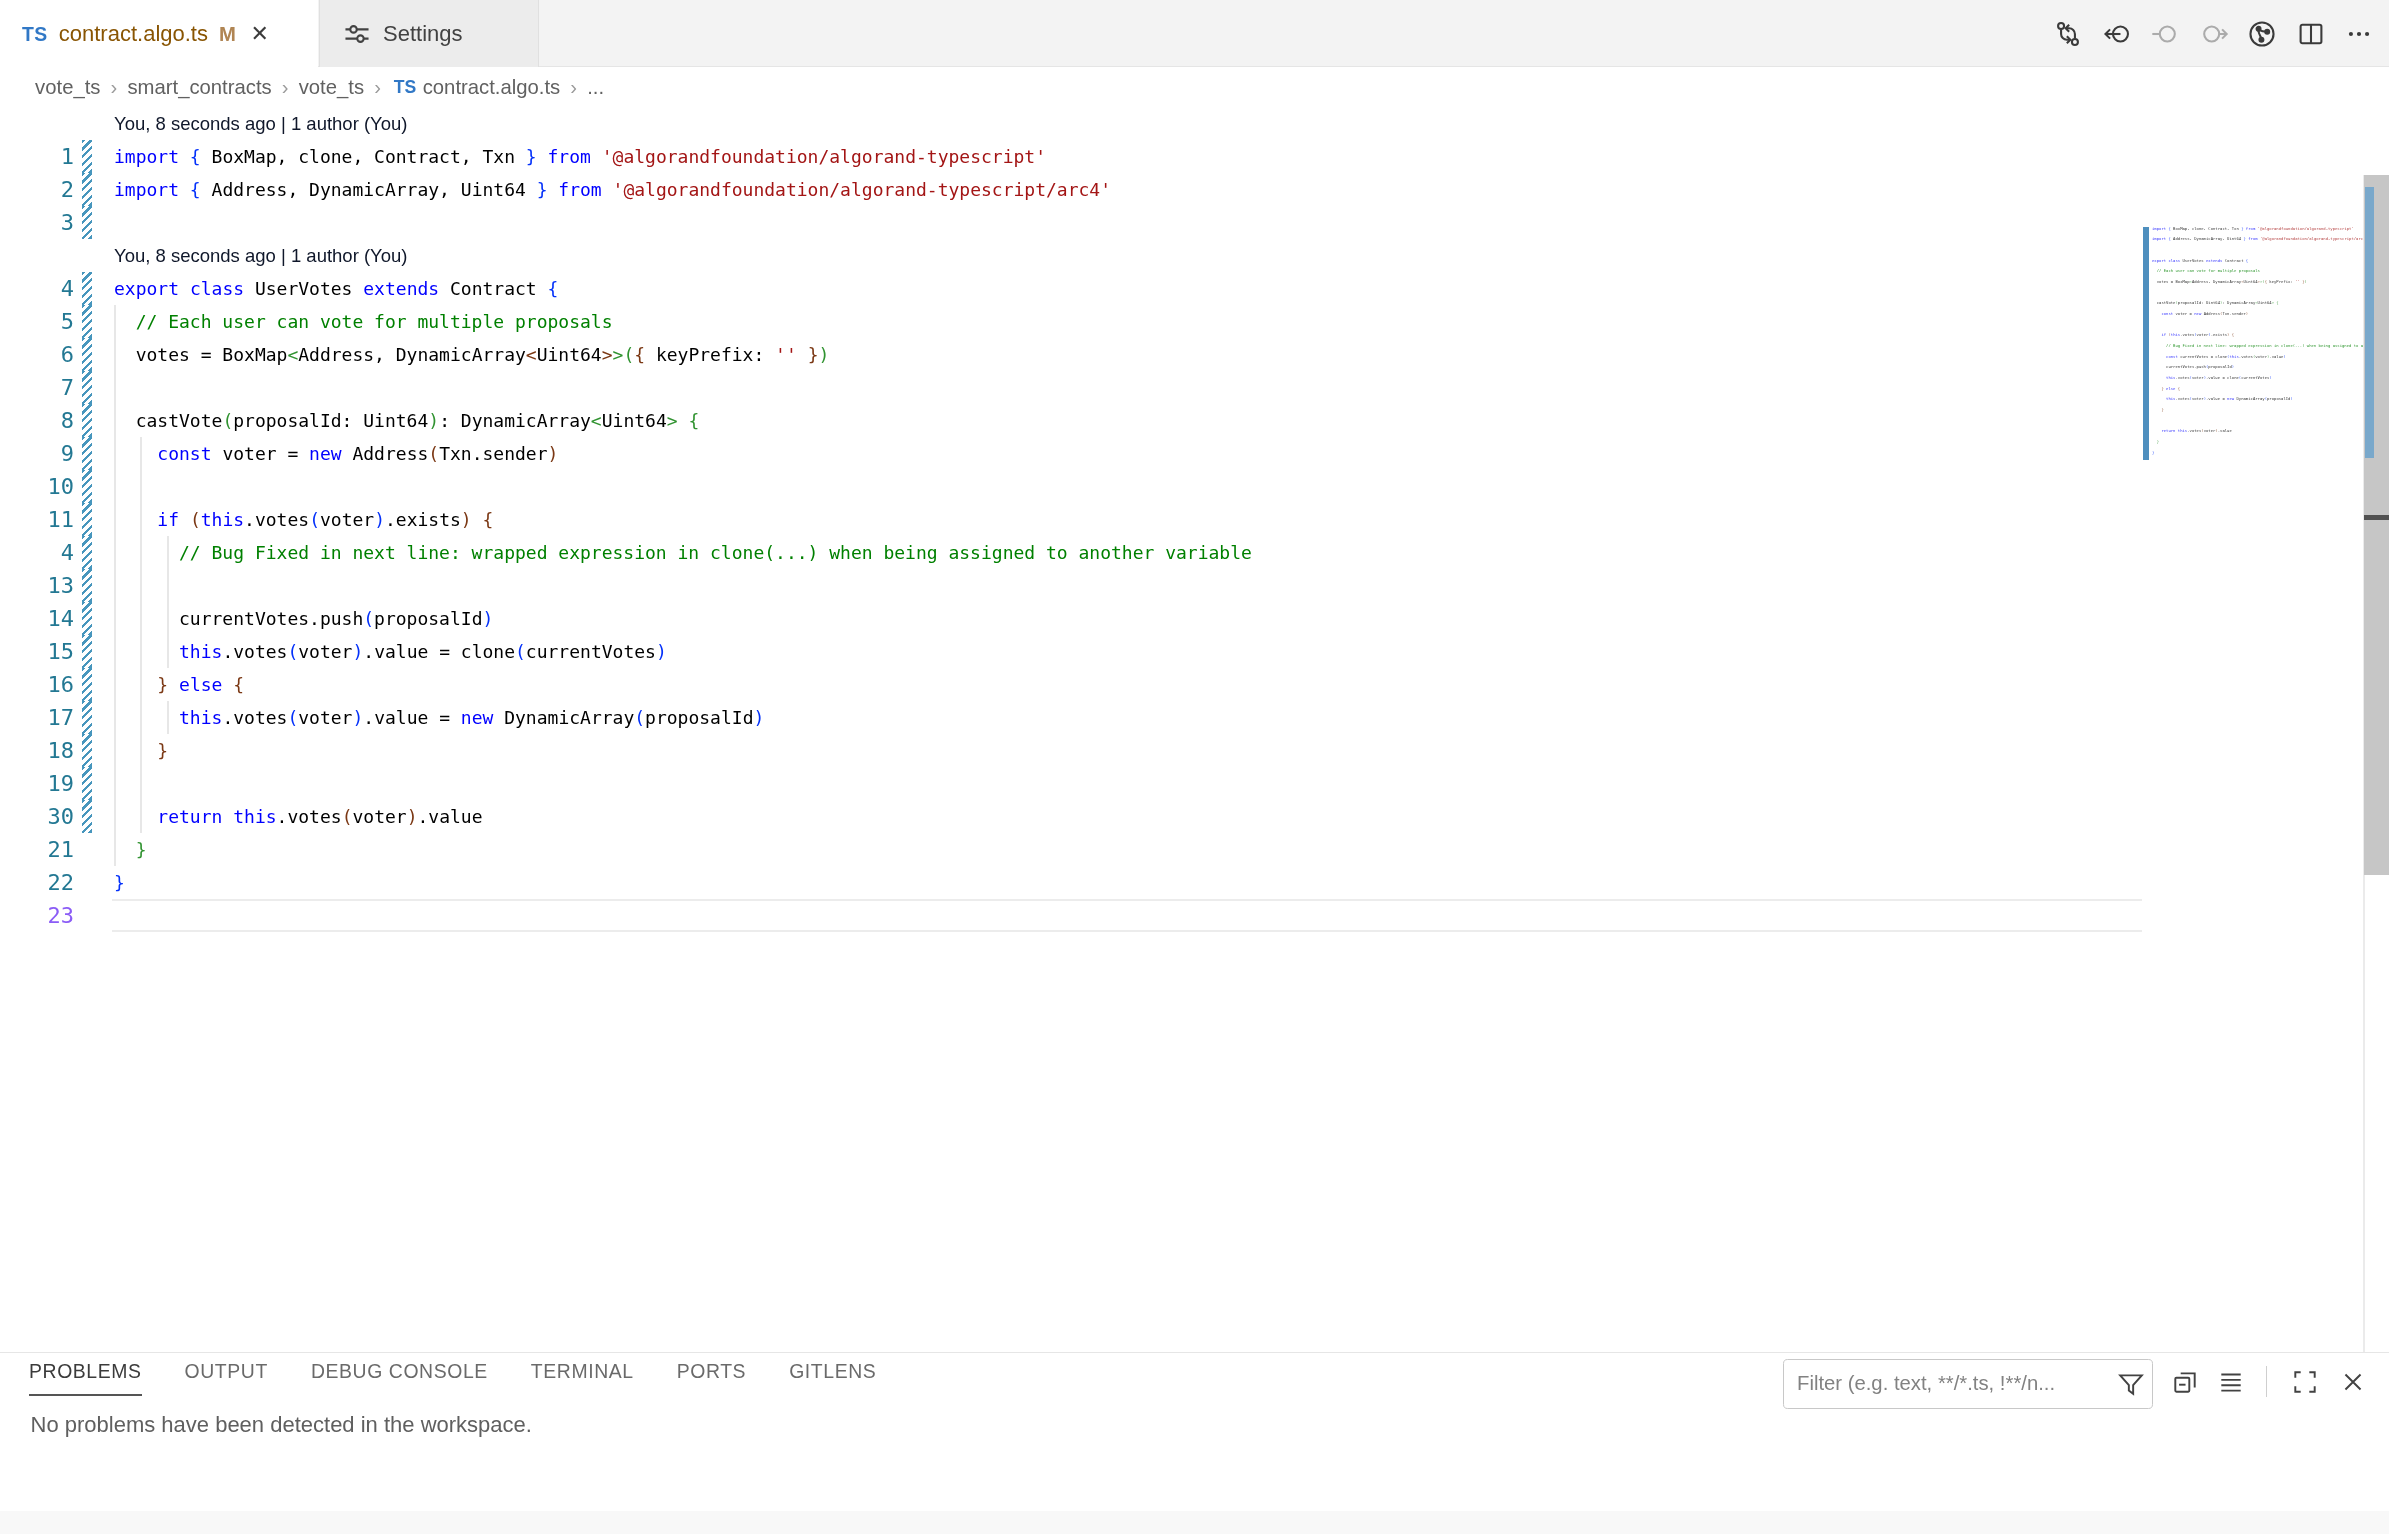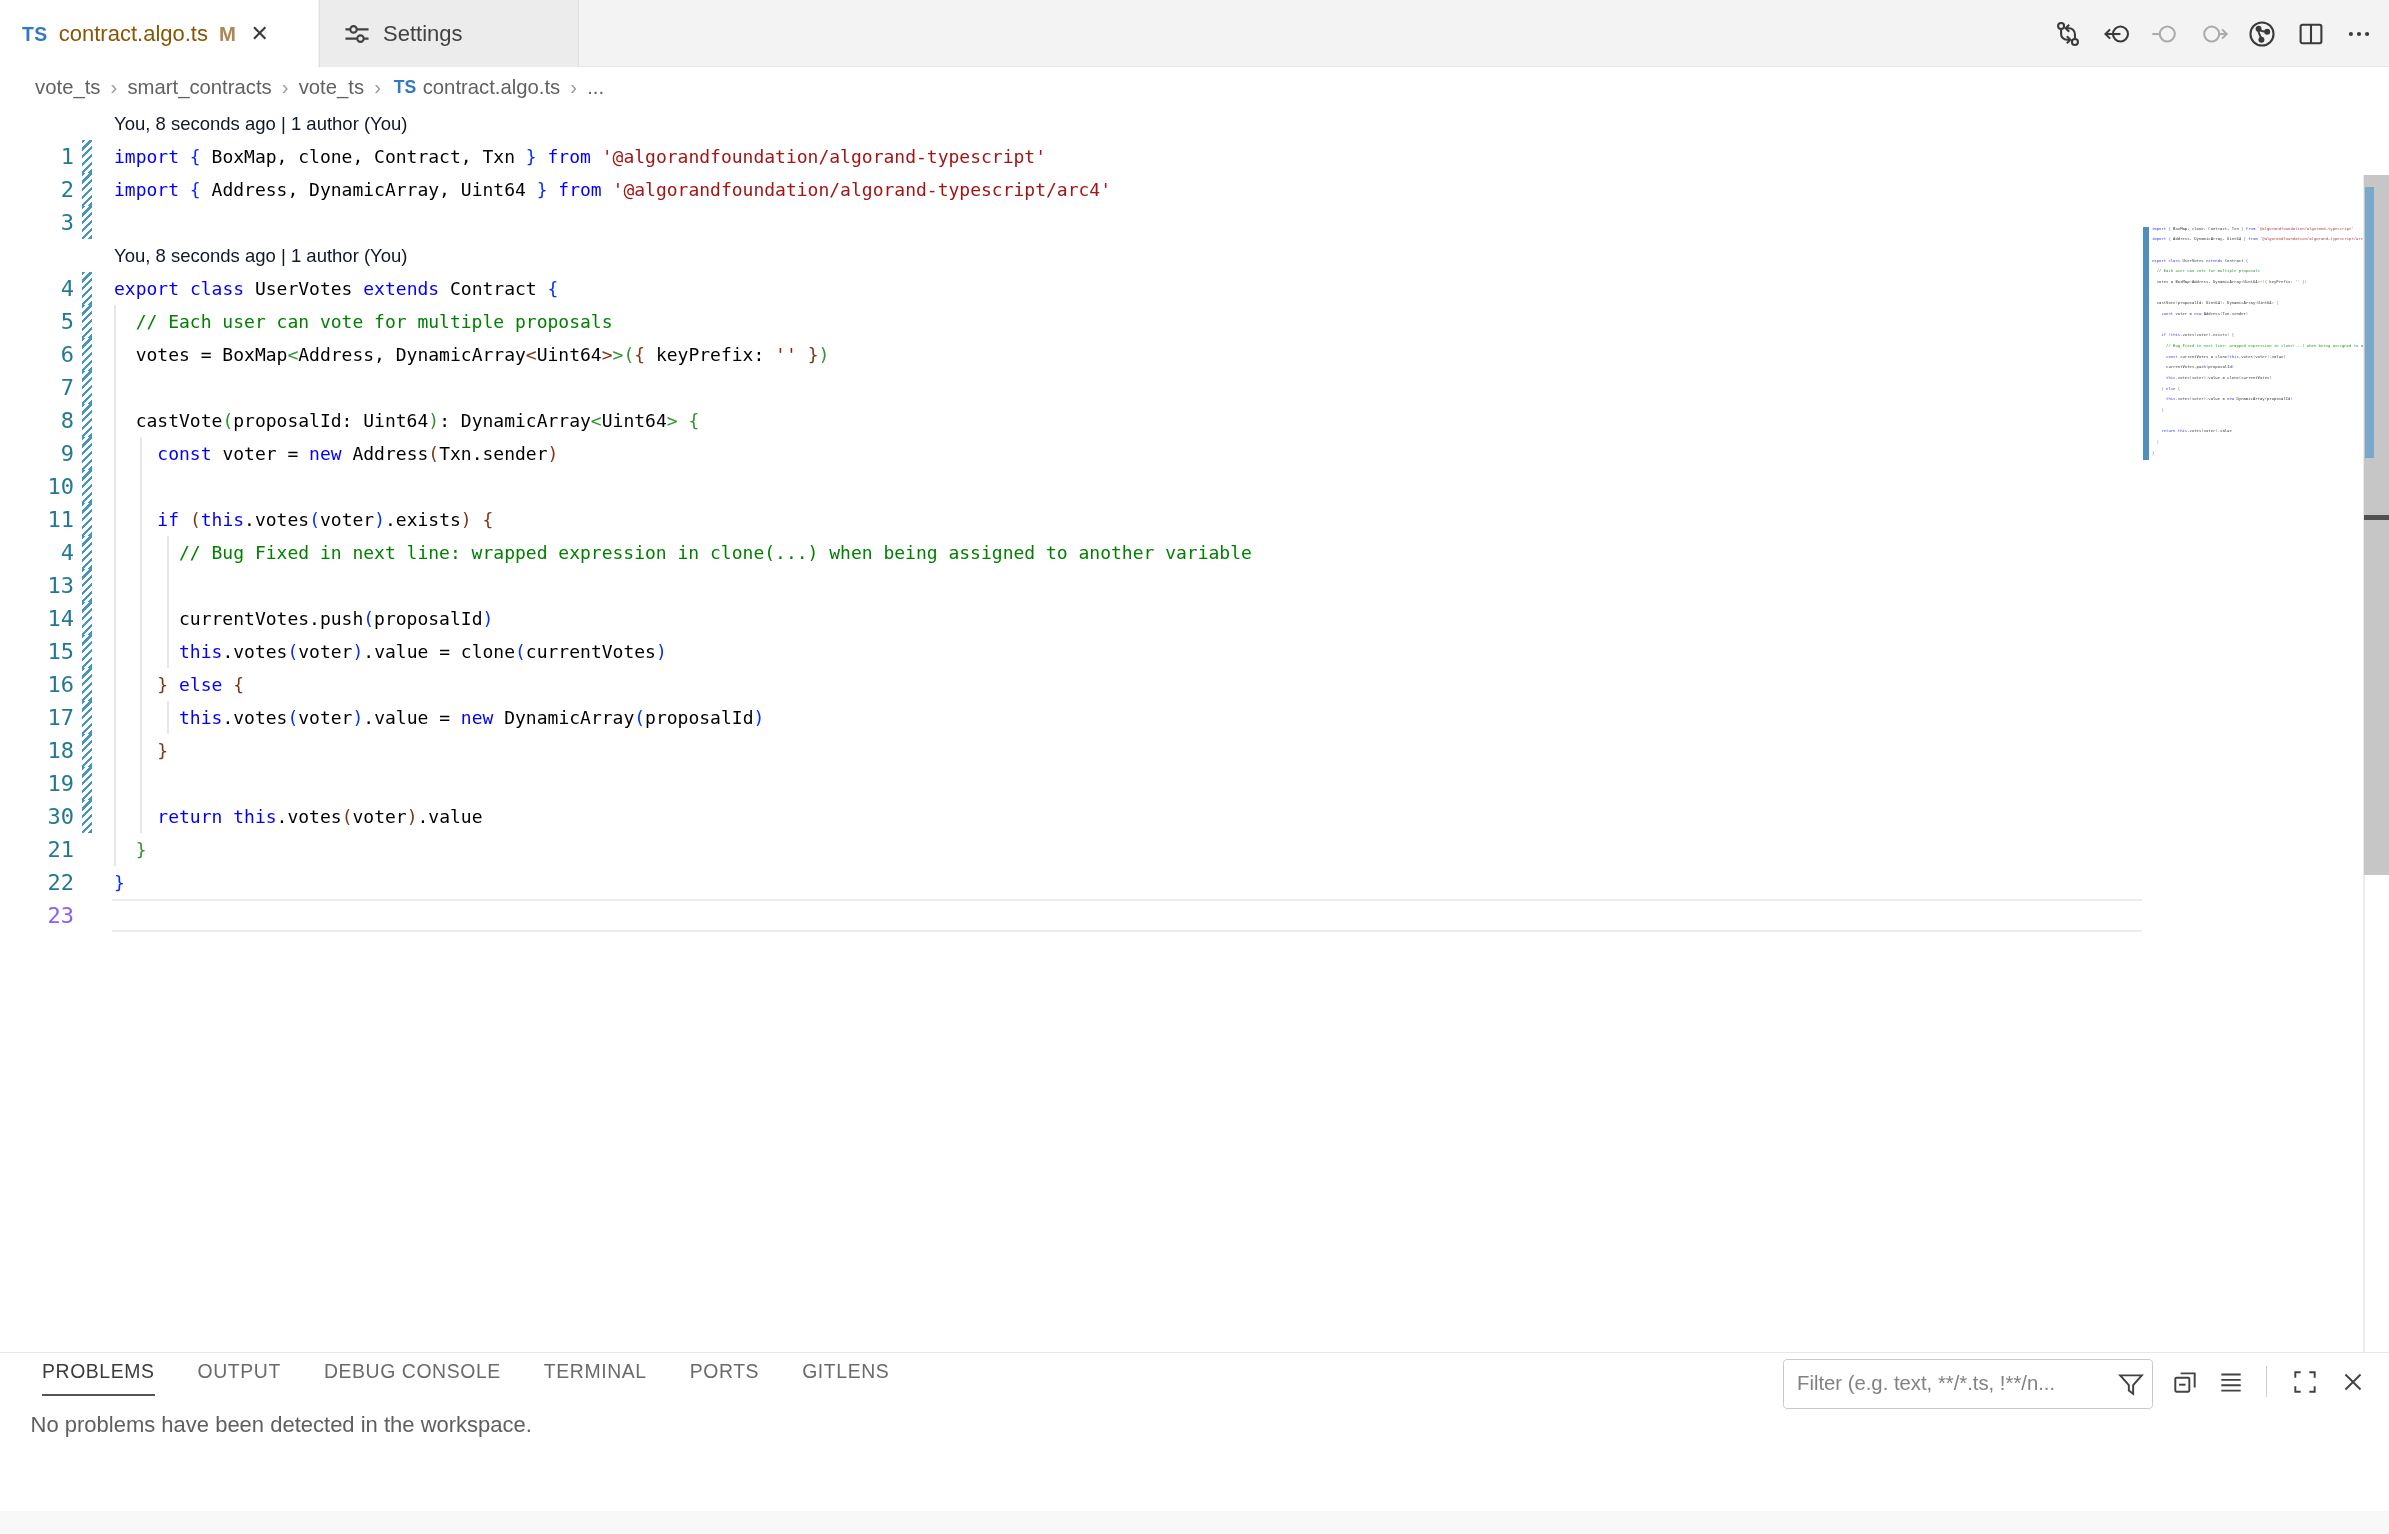--- a/index.html
+++ b/index.html
@@ -5,21 +5,21 @@
   * { margin:0; padding:0; box-sizing:border-box; }
   html,body { width:2389px; height:1535px; overflow:hidden; background:#fff;
     font-family:"Liberation Sans", sans-serif; }
   #root { position:relative; width:2389px; height:1535px; background:#fff; }
 
   
   .tabstrip { position:absolute; left:0; top:0; width:2389px; height:67px;
     background:#f3f3f3; border-bottom:1.8px solid #e5e5e5; }
   .tab { position:absolute; top:0; height:67px; display:flex; align-items:center; }
   .tab-active { left:0; width:318px; background:#ffffff; padding:0 16.6px 0 22px; gap:11px; height:68px; }
-  .tab-inactive { left:319px; width:260px; background:#ececec; padding:0 16.6px 0 22px; gap:11px;
+  .tab-inactive { left:319px; width:220px; background:#ececec; padding:0 16.6px 0 22px; gap:11px;
     border-left:0.9px solid #e0e0e0; border-right:0.9px solid #e0e0e0; }
   .ts-badge { font-size:19.4px; font-weight:bold; color:#3178c6; letter-spacing:0.5px; }
   .tab-filename { font-size:22px; color:#895503; }
   .tab-modified { font-size:20.3px; font-weight:bold; color:#b08553; }
   .tab-close { font-size:22px; color:#3c3c3c; margin-left:3.7px; cursor:pointer; }
   .tab-label { font-size:22px; color:#424242; }
   .editor-actions { position:absolute; right:15px; top:0; height:67px;
     display:flex; align-items:center; gap:18.5px; }
   .ea-icon { width:30px; height:30px; display:block; }
 
@@ -58,21 +58,21 @@
     font-size:11.7px; line-height:32px; }
   .mm-modified-bar { position:absolute; left:2143px; top:120px; width:5.5px; height:233px; background:#4e8fbe; }
   .editor-vline { position:absolute; left:2363px; top:68px; width:1.8px; height:1284px; background:#ebebeb; }
   .sb-slider { position:absolute; left:2364px; top:68px; width:25px; height:700px; background:#c6c6c6; }
   .sb-modified { position:absolute; left:2365px; top:80px; width:9.2px; height:271px; background:#79a8cb; }
   .sb-cursor { position:absolute; left:2364px; top:408px; width:25px; height:4.6px; background:#515151; }
 
   
   .panel { position:absolute; left:0; top:1352px; width:2389px; height:159px;
     background:#fff; border-top:1.8px solid #e6e6e6; }
-  .panel-tabs { position:absolute; left:42px; top:7.4px; display:flex; gap:43px;align-items:flex-end; }
+  .panel-tabs { position:absolute; left:29px; top:7.4px; display:flex; gap:43px;align-items:flex-end; }
   .panel-tab { font-size:19.4px; letter-spacing:0.6px; color:#6a6a6a; padding-bottom:11px;
     border-bottom:2.8px solid transparent; cursor:pointer; white-space:nowrap; }
   .panel-tab.active { color:#3b3b3b; border-bottom-color:#555; }
   .panel-message { position:absolute; left:30.5px; top:59px; font-size:22px; color:#5f5f5f; }
   .filter-box { position:absolute; left:1783px; top:5.5px; width:370px; height:50px;
     border:1.8px solid #c8c8c8; border-radius:4.6px; background:#fff; display:flex; align-items:center; }
   .filter-input { border:none; outline:none; flex:1; font-size:20.3px; color:#424242;
     padding:0 5.5px 0 13px; font-family:"Liberation Sans", sans-serif; background:transparent; min-width:0; }
   .filter-input::placeholder { color:#828282; }
   .funnel { width:28px; height:28px; margin-right:7.4px; flex:none; }

